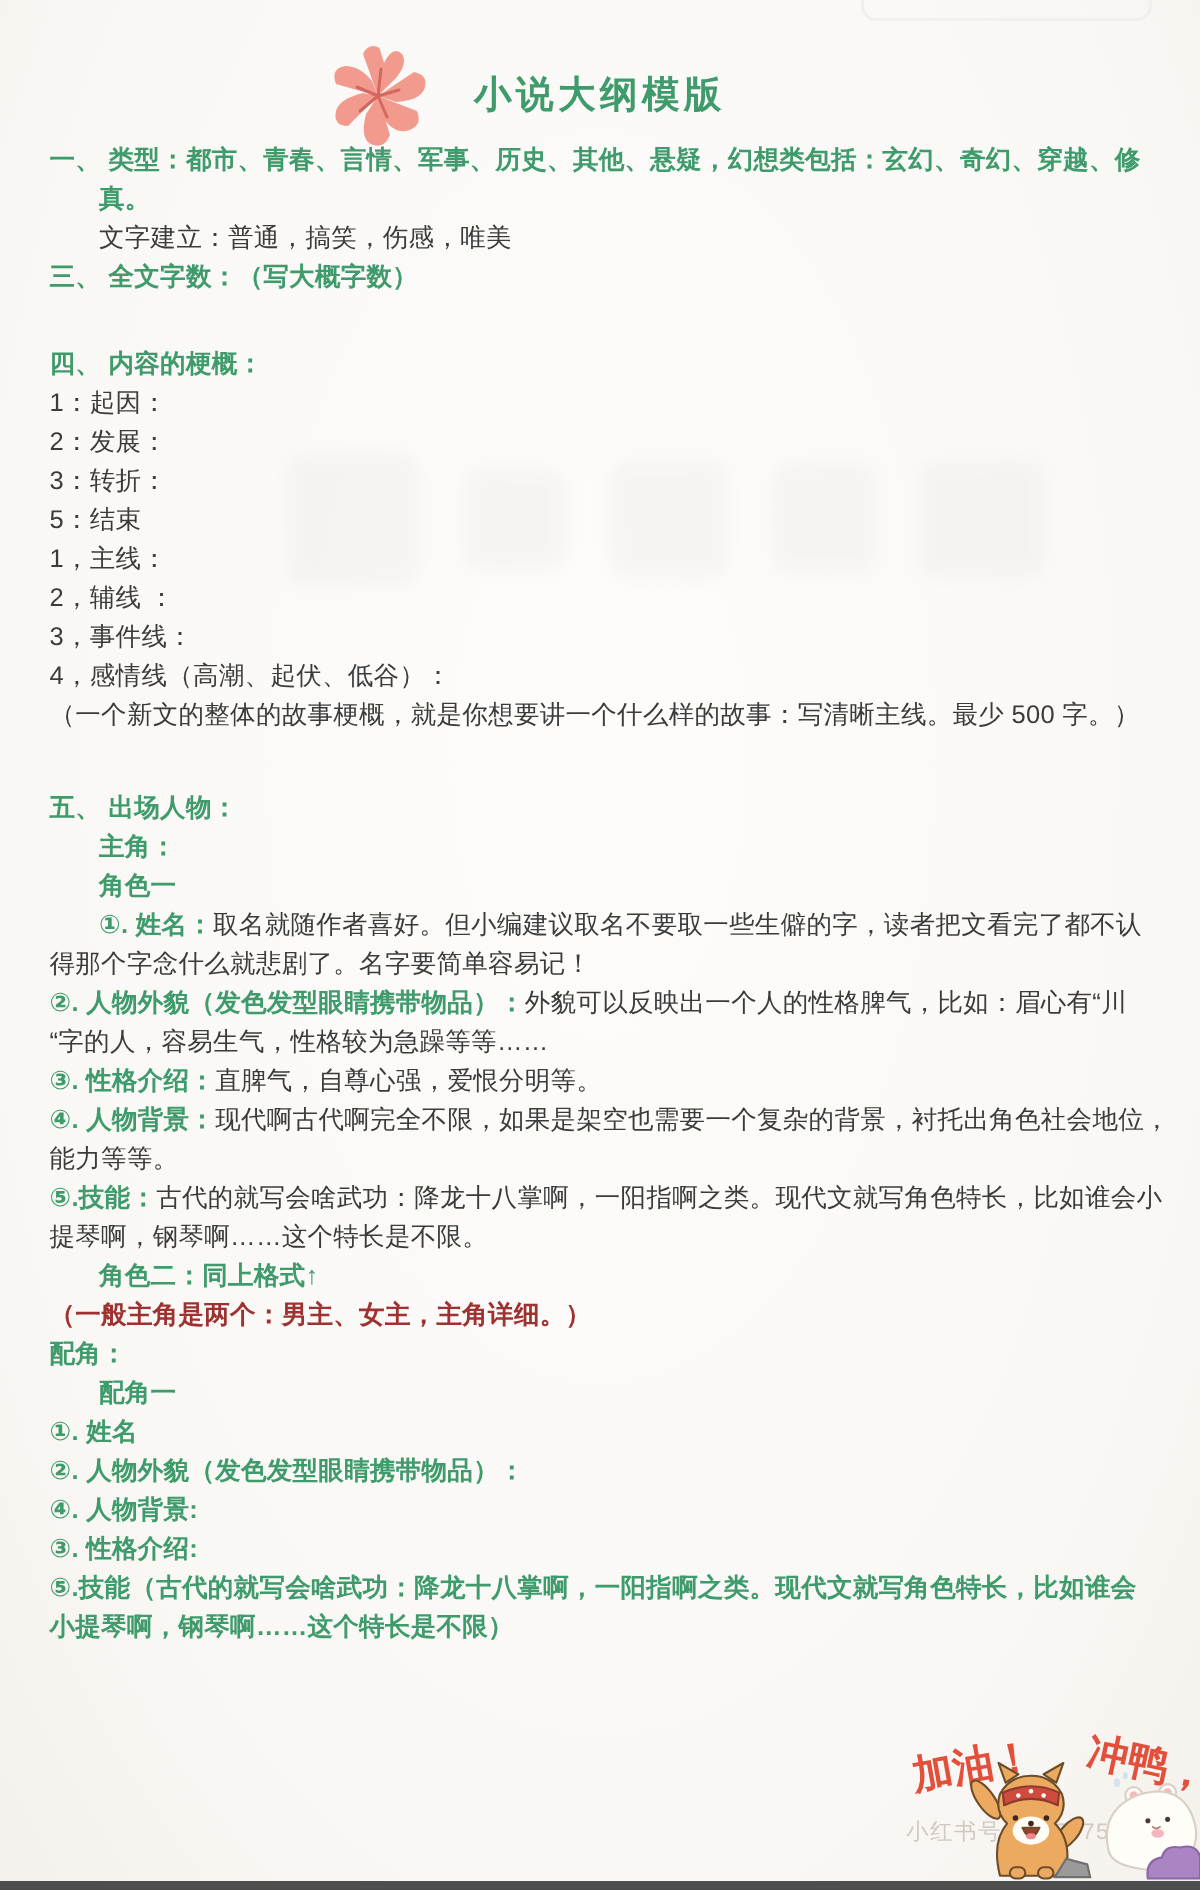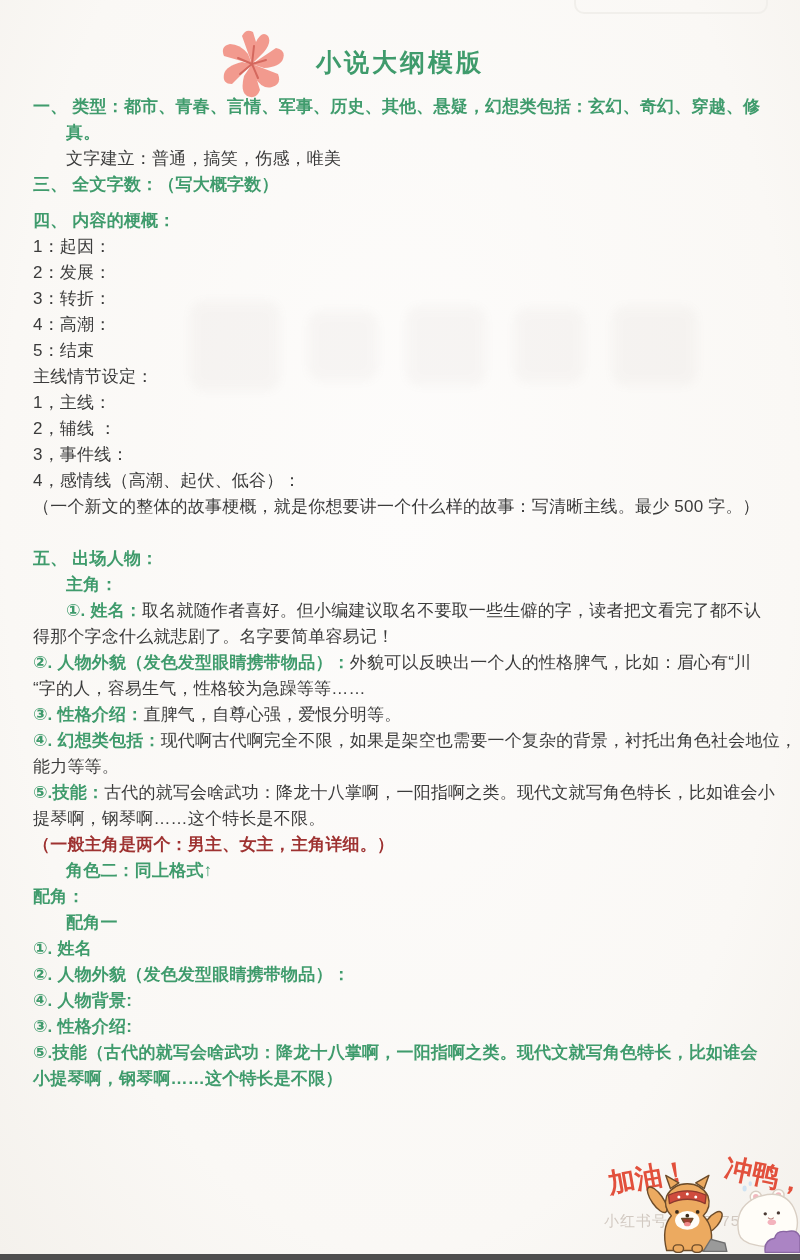--- a/index.html
+++ b/index.html
@@ -69,45 +69,44 @@
     <div style="width:80px;height:80px;"></div>
     <div style="width:70px;height:75px;"></div>
     <div style="width:85px;height:80px;"></div>
   </div>
 
   <div id="doc">
       <div class="line"><span class="g">一、 类型：都市、青春、言情、军事、历史、其他、悬疑，幻想类包括：玄幻、奇幻、穿越、修</span></div>
       <div class="line ind"><span class="g">真。</span></div>
       <div class="line ind"><span class="k">文字建立：普通，搞笑，伤感，唯美</span></div>
       <div class="line"><span class="g">三、 全文字数：（写大概字数）</span></div>
-      <div class="line" style="margin-top: 10px;"><span class="g">四、 内容的梗概：</span></div>
+      <div class="line" style="margin-top: 32px;"><span class="g">四、 内容的梗概：</span></div>
       <div class="line"><span class="k">1：起因：</span></div>
       <div class="line"><span class="k">2：发展：</span></div>
       <div class="line"><span class="k">3：转折：</span></div>
-      <div class="line"><span class="k">4：高潮：</span></div>
       <div class="line"><span class="k">5：结束</span></div>
-      <div class="line"><span class="k">主线情节设定：</span></div>
       <div class="line"><span class="k">1，主线：</span></div>
       <div class="line"><span class="k">2，辅线 ：</span></div>
       <div class="line"><span class="k">3，事件线：</span></div>
       <div class="line"><span class="k">4，感情线（高潮、起伏、低谷）：</span></div>
       <div class="line"><span class="k">（一个新文的整体的故事梗概，就是你想要讲一个什么样的故事：写清晰主线。最少 500 字。）</span></div>
-      <div class="line" style="margin-top: 26px;"><span class="g">五、 出场人物：</span></div>
+      <div class="line" style="margin-top: 36px;"><span class="g">五、 出场人物：</span></div>
       <div class="line ind"><span class="g">主角：</span></div>
+      <div class="line ind"><span class="g">角色一</span></div>
       <div class="line ind"><span class="g">①. 姓名：</span><span class="k">取名就随作者喜好。但小编建议取名不要取一些生僻的字，读者把文看完了都不认</span></div>
       <div class="line"><span class="k">得那个字念什么就悲剧了。名字要简单容易记！</span></div>
       <div class="line"><span class="g">②. 人物外貌（发色发型眼睛携带物品）：</span><span class="k">外貌可以反映出一个人的性格脾气，比如：眉心有“川</span></div>
       <div class="line"><span class="k">“字的人，容易生气，性格较为急躁等等……</span></div>
       <div class="line"><span class="g">③. 性格介绍：</span><span class="k">直脾气，自尊心强，爱恨分明等。</span></div>
-      <div class="line"><span class="g">④. 幻想类包括：</span><span class="k">现代啊古代啊完全不限，如果是架空也需要一个复杂的背景，衬托出角色社会地位，</span></div>
+      <div class="line"><span class="g">④. 人物背景：</span><span class="k">现代啊古代啊完全不限，如果是架空也需要一个复杂的背景，衬托出角色社会地位，</span></div>
       <div class="line"><span class="k">能力等等。</span></div>
       <div class="line"><span class="g">⑤.技能：</span><span class="k">古代的就写会啥武功：降龙十八掌啊，一阳指啊之类。现代文就写角色特长，比如谁会小</span></div>
       <div class="line"><span class="k">提琴啊，钢琴啊……这个特长是不限。</span></div>
+      <div class="line ind"><span class="g">角色二：同上格式↑</span></div>
       <div class="line"><span class="r">（一般主角是两个：男主、女主，主角详细。）</span></div>
-      <div class="line ind"><span class="g">角色二：同上格式↑</span></div>
       <div class="line"><span class="g">配角：</span></div>
       <div class="line ind"><span class="g">配角一</span></div>
       <div class="line"><span class="g">①. 姓名</span></div>
       <div class="line"><span class="g">②. 人物外貌（发色发型眼睛携带物品）：</span></div>
       <div class="line"><span class="g">④. 人物背景:</span></div>
       <div class="line"><span class="g">③. 性格介绍:</span></div>
       <div class="line"><span class="g">⑤.技能（古代的就写会啥武功：降龙十八掌啊，一阳指啊之类。现代文就写角色特长，比如谁会</span></div>
       <div class="line"><span class="g">小提琴啊，钢琴啊……这个特长是不限）</span></div>
     </div>
 

